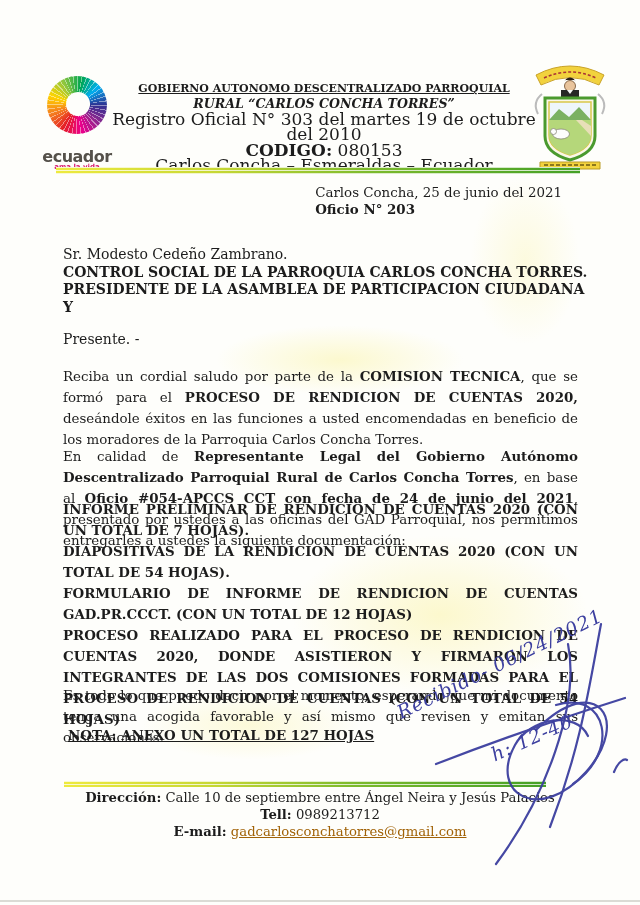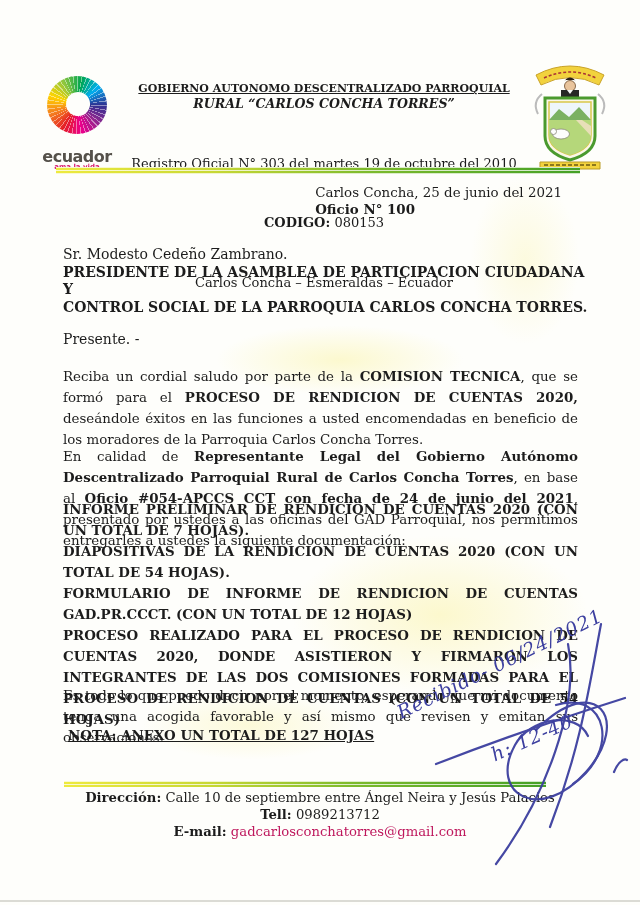--- a/index.html
+++ b/index.html
@@ -22,21 +22,21 @@
     content:"";position:absolute;left:31%;top:27%;width:40%;height:42%;
     border-radius:50%;background:#fefefb;transform:rotate(15deg);
   }
   .logo-word{font-family:"DejaVu Sans","Liberation Sans",sans-serif;font-weight:bold;
     font-size:16px;letter-spacing:-.5px;color:#55514a;line-height:13px;margin-top:16px;}
   .logo-tag{font-family:"DejaVu Sans","Liberation Sans",sans-serif;font-weight:bold;
     font-size:7px;color:#d6186e;line-height:8px;}
   .hdr{position:absolute;left:112px;right:104px;top:81px;text-align:center;line-height:15.4px;}
   .hdr .l1{font-weight:bold;font-size:11px;text-decoration:underline;}
   .hdr .l2{font-weight:bold;font-style:italic;font-size:12.6px;}
-  .hdr .l3,.hdr .l4,.hdr .l5,.hdr .l6{font-size:13px;margin-top:44px;}
+  .hdr .l3,.hdr .l4,.hdr .l5,.hdr .l6{font-size:17px;}
   .coat{position:absolute;right:28px;top:60px;}
   .divider{
     height:7px;
     background:
       repeating-linear-gradient(180deg,rgba(255,255,255,.75) 0 1px,rgba(255,255,255,0) 1px 3px),
       linear-gradient(90deg,#eeea3e,#c8d834 30%,#7cba2c 60%,#44a026);
   }
   .divider.top{position:absolute;left:56px;right:60px;top:167px;}
   .divider.bottom{position:absolute;left:64px;width:482px;top:781px;height:6px;}
   
@@ -47,21 +47,21 @@
   .salutation{position:absolute;left:63px;top:331px;font-size:14px;}
   .para{position:absolute;left:63px;right:62px;text-align:justify;font-size:13.4px;line-height:21px;}
   .p1{top:366px;}
   .p2{top:446px;}
   .doclist{top:499px;font-weight:bold;}
   .closing{top:685px;}
   .nota{position:absolute;left:68px;top:727px;font-weight:bold;font-size:13.4px;text-decoration:underline;}
   
   .footer{position:absolute;left:0;right:0;top:789px;text-align:center;font-size:13.2px;line-height:17px;}
   .footer b{font-weight:bold;}
-  .email-link{color:#be185d;cursor:pointer;}
+  .email-link{color:#a16207;text-decoration:underline;cursor:pointer;}
   .scan-edge{position:absolute;left:0;right:0;bottom:3px;height:2px;background:#d2d2cc;opacity:.8;}
   
   .hw{position:absolute;color:#3c3f9f;font-style:italic;
       font-family:"DejaVu Serif","Liberation Serif",serif;
       letter-spacing:1px;white-space:nowrap;z-index:5;}
   .hw1{left:398px;top:702px;font-size:19px;transform:rotate(-26deg);transform-origin:left center;}
   .hw2{left:492px;top:744px;font-size:19px;transform:rotate(-24deg);transform-origin:left center;}
   .sig{position:absolute;left:418px;top:612px;z-index:4;}
 </style>
 </head>
@@ -107,27 +107,27 @@
       <circle cx="25.5" cy="71.5" r="3" fill="#fdfdfd" stroke="#8a8a7a" stroke-width=".8"></circle>
       <path d="M12,102 H72 V109 H12 Z" fill="#f2d23d" stroke="#b99b26" stroke-width="1"></path>
       <path d="M16,105 h52" stroke="#6b5a12" stroke-width="1.5" stroke-dasharray="4 2"></path>
     </svg>
   </div>
 
   <div class="divider top"></div>
 
   <div class="dateline">
     <div>Carlos Concha, 25 de junio del 2021</div>
-    <div class="oficio">Oficio N° 100</div>
+    <div class="oficio">Oficio N° 203</div>
   </div>
 
   <div class="recipient">
     <div>Sr. Modesto Cedeño Zambrano.</div>
+    <div class="bold">CONTROL SOCIAL DE LA PARROQUIA CARLOS CONCHA TORRES.</div>
     <div class="bold">PRESIDENTE DE LA ASAMBLEA DE PARTICIPACION CIUDADANA Y</div>
-    <div class="bold">CONTROL SOCIAL DE LA PARROQUIA CARLOS CONCHA TORRES.</div>
   </div>
 
   <div class="salutation">Presente. -</div>
 
   <div class="para p1"><span>Reciba un cordial saludo por parte de la </span><b>COMISION TECNICA</b><span>, que se formó para el </span><b>PROCESO DE RENDICION DE CUENTAS 2020,</b><span> deseándole éxitos en las funciones a usted encomendadas en beneficio de los moradores de la Parroquia Carlos Concha Torres.</span></div>
 
   <div class="para p2"><span>En calidad de </span><b>Representante Legal del Gobierno Autónomo Descentralizado Parroquial Rural de Carlos Concha Torres</b><span>, en base al </span><b>Oficio #054-APCCS CCT con fecha de 24 de junio del 2021</b><span>, presentado por ustedes a las oficinas del GAD Parroquial, nos permitimos entregarles a ustedes la siguiente documentación:</span></div>
 
   <div class="para doclist">
     <div>INFORME PRELIMINAR DE RENDICION DE CUENTAS 2020 (CON UN TOTAL DE 7 HOJAS).</div>

